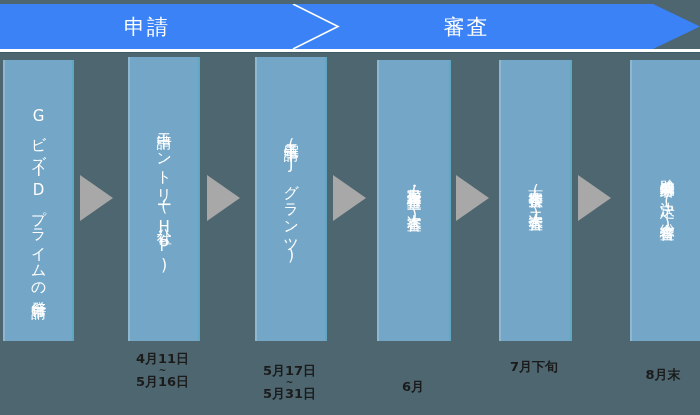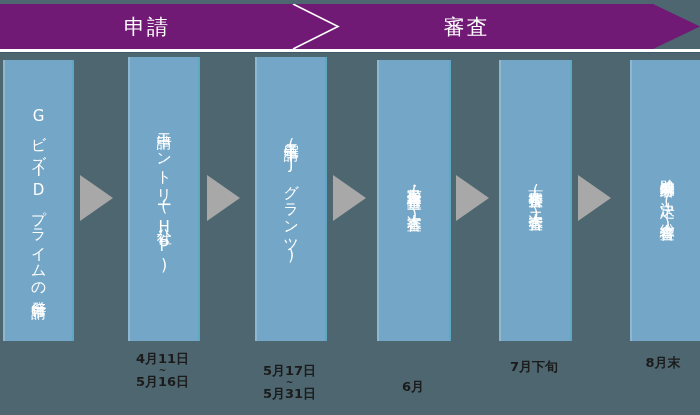--- a/index.html
+++ b/index.html
@@ -20,21 +20,21 @@
     position: absolute;
     left: 0;
     top: 4px;
     width: 700px;
     height: 45px;
   }
   .banner-seg {
     position: absolute;
     top: 0;
     height: 45px;
-    background: #701a75;
+    background: #3b82f6;
     display: flex;
     align-items: center;
     justify-content: center;
   }
   .banner-seg-1 {
     left: 0;
     width: 340px;
     clip-path: polygon(0 0, 293px 0, 340px 50%, 293px 100%, 0 100%);
   }
   .banner-seg-2 {
@@ -140,21 +140,21 @@
   .caption .tilde {
     display: block;
     font-size: 9px;
     line-height: 9px;
     margin: 1px 0 0 0;
   }
   .cap-1 { left: 120px; top: 352px; width: 85px; }
   .cap-2 { left: 247px; top: 364px; width: 85px; }
   .cap-3 { left: 379px; top: 380px; width: 68px; }
   .cap-4 { left: 496px; top: 360px; width: 76px; }
-  .cap-5 { left: 628px; top: 356px; width: 70px; }
+  .cap-5 { left: 628px; top: 368px; width: 70px; }
 </style>
 </head>
 <body>
 
 <div class="banner">
   <div class="banner-seg banner-seg-1">
     <span class="banner-label">申請</span>
   </div>
   <div class="banner-seg banner-seg-2">
     <span class="banner-label">審査</span>

